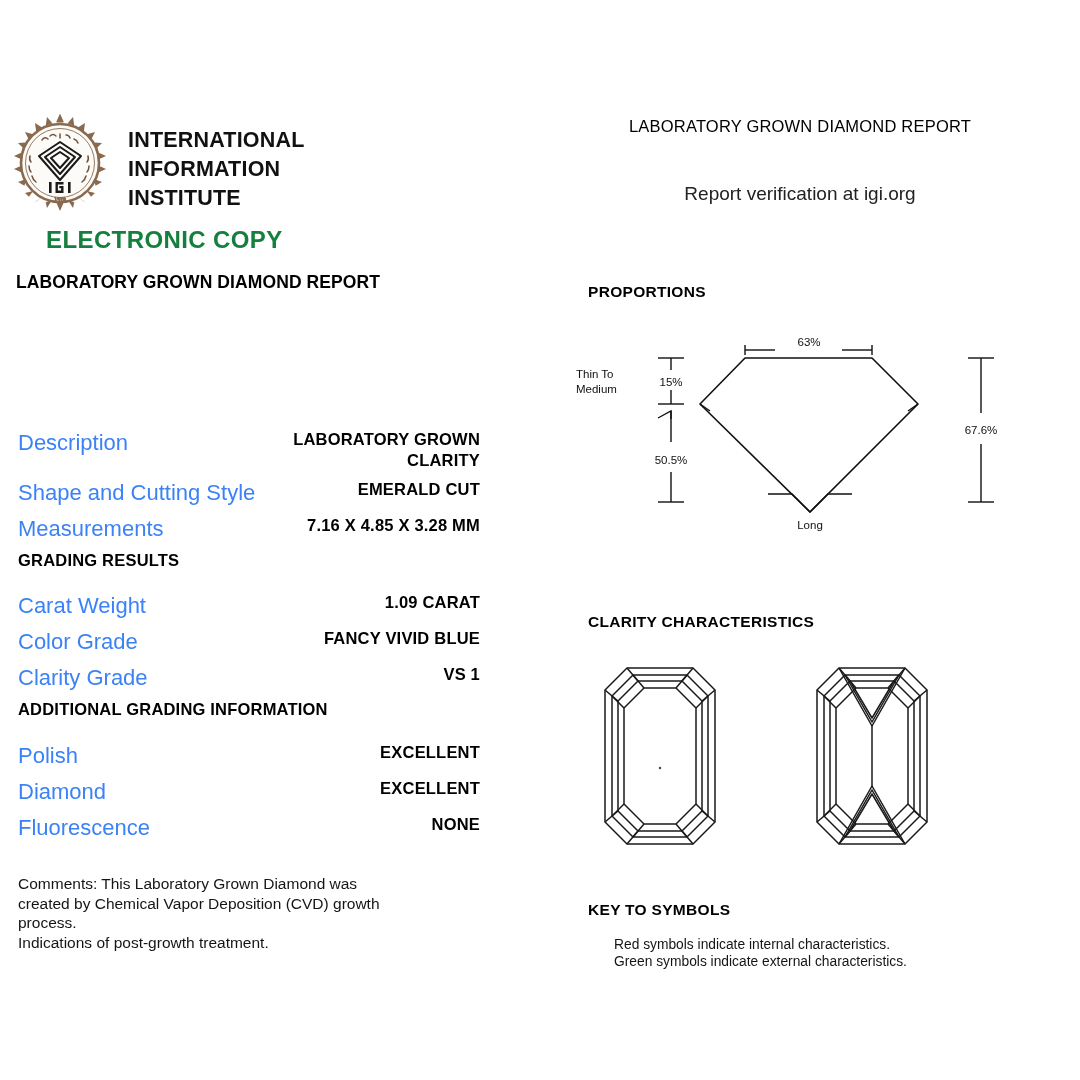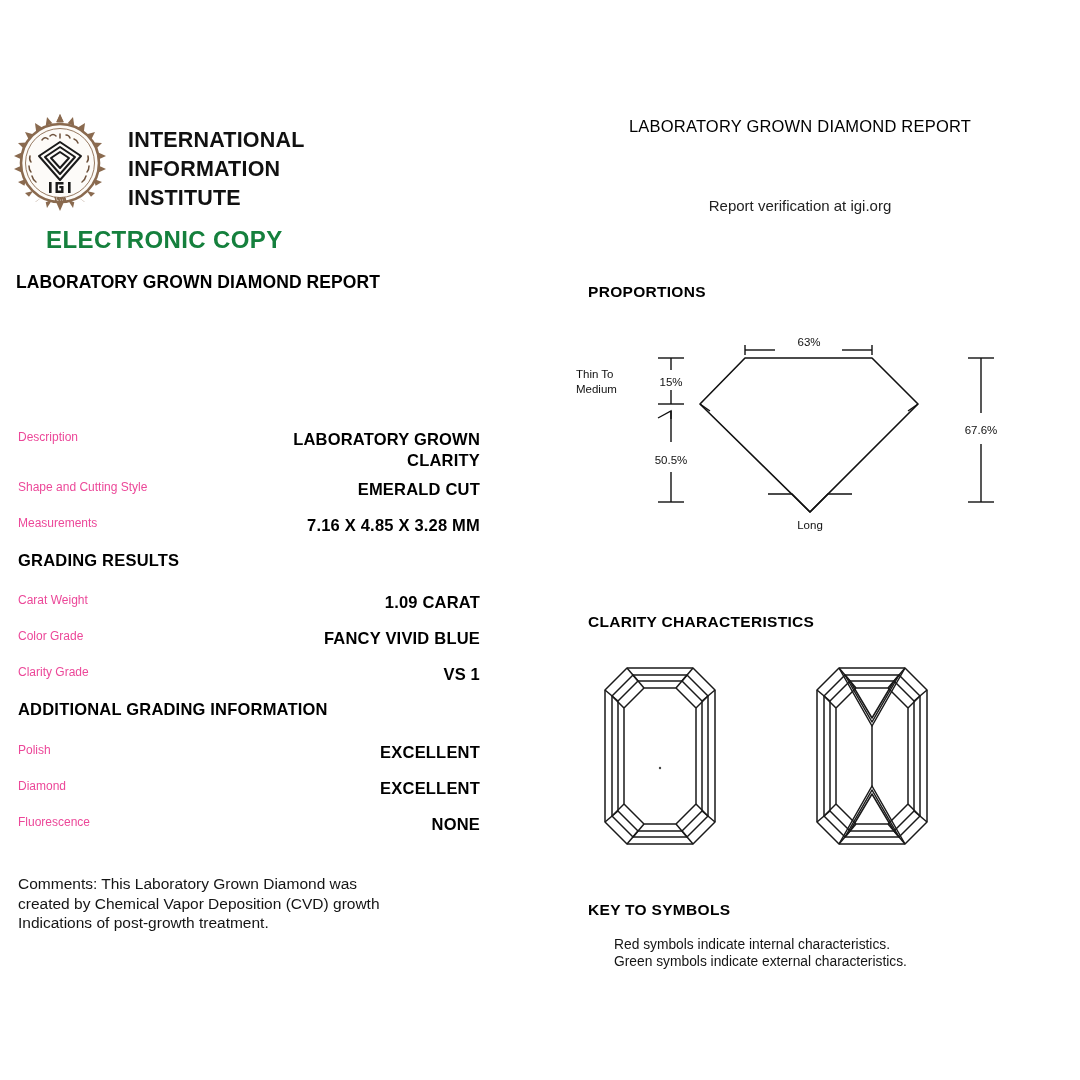--- a/index.html
+++ b/index.html
@@ -69,45 +69,44 @@
     text-align: center;
     font-size: 16.5px;
     letter-spacing: 0.2px;
   }
   .head-right-sub {
     position: absolute;
     left: 560px;
     top: 183px;
     width: 480px;
     text-align: center;
-    font-size: 15px;
+    font-size: 19px;
     color: #222;
-    margin-top: 14px;
   }
 
   
   .rows {
     position: absolute;
     left: 0;
     top: 0;
     width: 500px;
   }
   .row {
     position: absolute;
     left: 18px;
     width: 462px;
     height: 20px;
   }
   .row .lbl {
     position: absolute;
     left: 0;
     top: 0;
-    font-size: 12px;
+    font-size: 22px;
     white-space: nowrap;
-    color: #ec4899;
+    color: #3b82f6;
   }
   .row .val {
     position: absolute;
     right: 0;
     top: 0;
     font-size: 16.5px;
     text-align: right;
     white-space: nowrap;
     font-weight: bold;
     letter-spacing: 0.2px;
@@ -297,20 +296,21 @@
     </div>
     <div class="row" style="top:815px">
       <span class="lbl">Fluorescence</span>
       <span class="val">NONE</span>
     </div>
   </div>
 
   <div class="comments">
     <div>Comments: This Laboratory Grown Diamond was</div>
     <div>created by Chemical Vapor Deposition (CVD) growth</div>
+    <div>process.</div>
     <div>Indications of post-growth treatment.</div>
   </div>
 
   <div class="right-head" id="proportions-head">PROPORTIONS</div>
 
   <div class="diagram" id="proportions-diagram">
     <svg width="470" height="230" viewBox="0 0 470 230">
       <g stroke="#111" fill="none" stroke-width="1.6" stroke-linejoin="round">
 
         <path d="M185 42 L312 42 L358 88 L250 196 L140 88 Z"></path>

